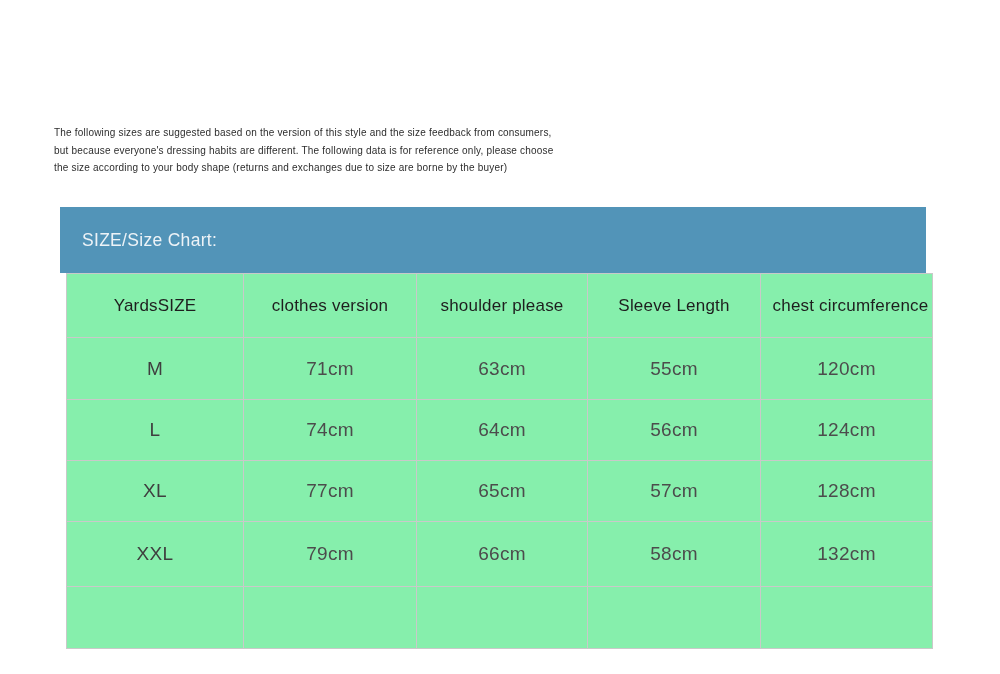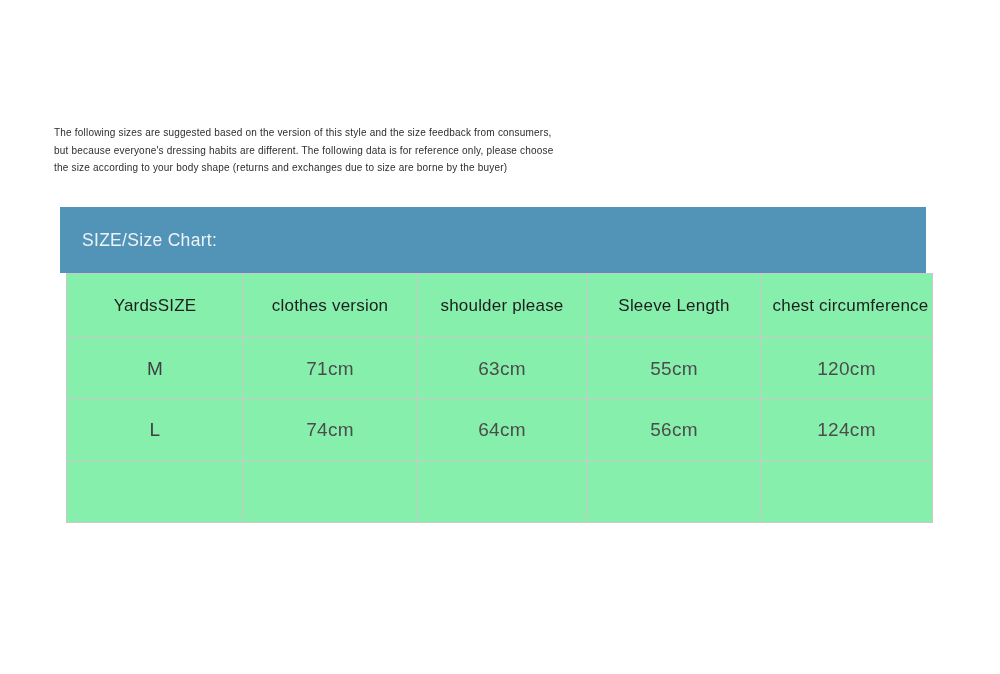--- a/index.html
+++ b/index.html
@@ -135,20 +135,34 @@
         <td>55cm</td>
         <td>120cm</td>
       </tr>
       <tr class="row-l">
         <td class="size-col">L</td>
         <td>74cm</td>
         <td>64cm</td>
         <td>56cm</td>
         <td>124cm</td>
       </tr>
+      <tr class="row-xl">
+        <td class="size-col">XL</td>
+        <td>77cm</td>
+        <td>65cm</td>
+        <td>57cm</td>
+        <td>128cm</td>
+      </tr>
+      <tr class="row-xxl">
+        <td class="size-col">XXL</td>
+        <td>79cm</td>
+        <td>66cm</td>
+        <td>58cm</td>
+        <td>132cm</td>
+      </tr>
       <tr class="row-empty">
         <td></td>
         <td></td>
         <td></td>
         <td></td>
         <td></td>
       </tr>
     </tbody>
   </table>
 

